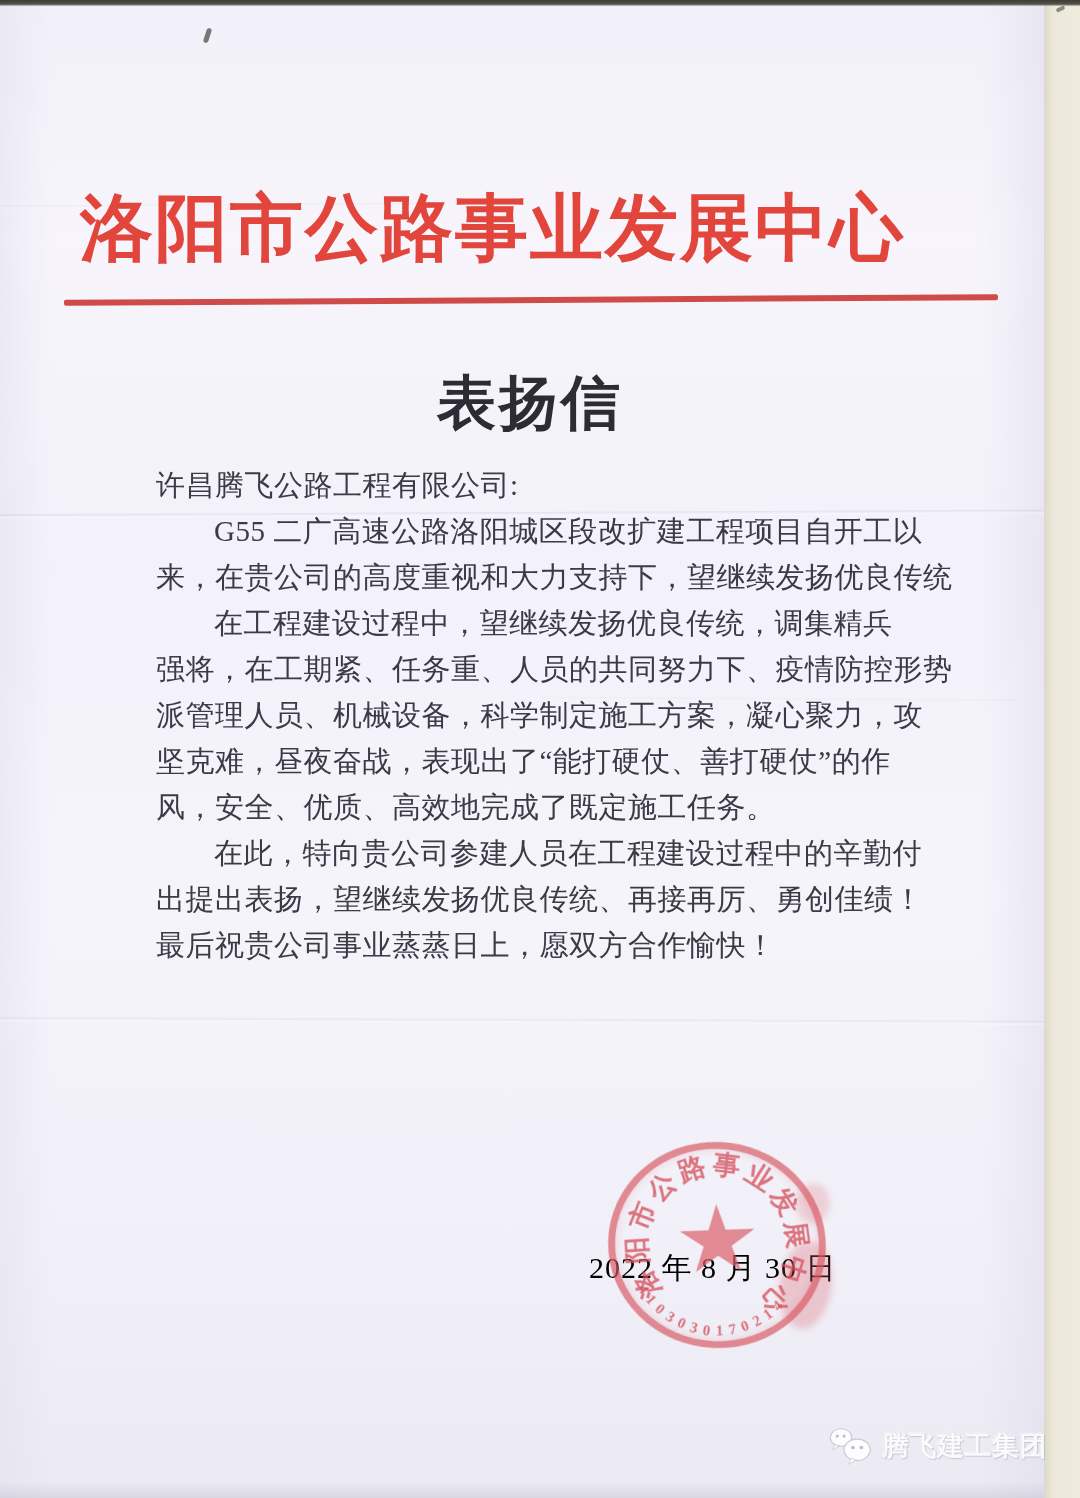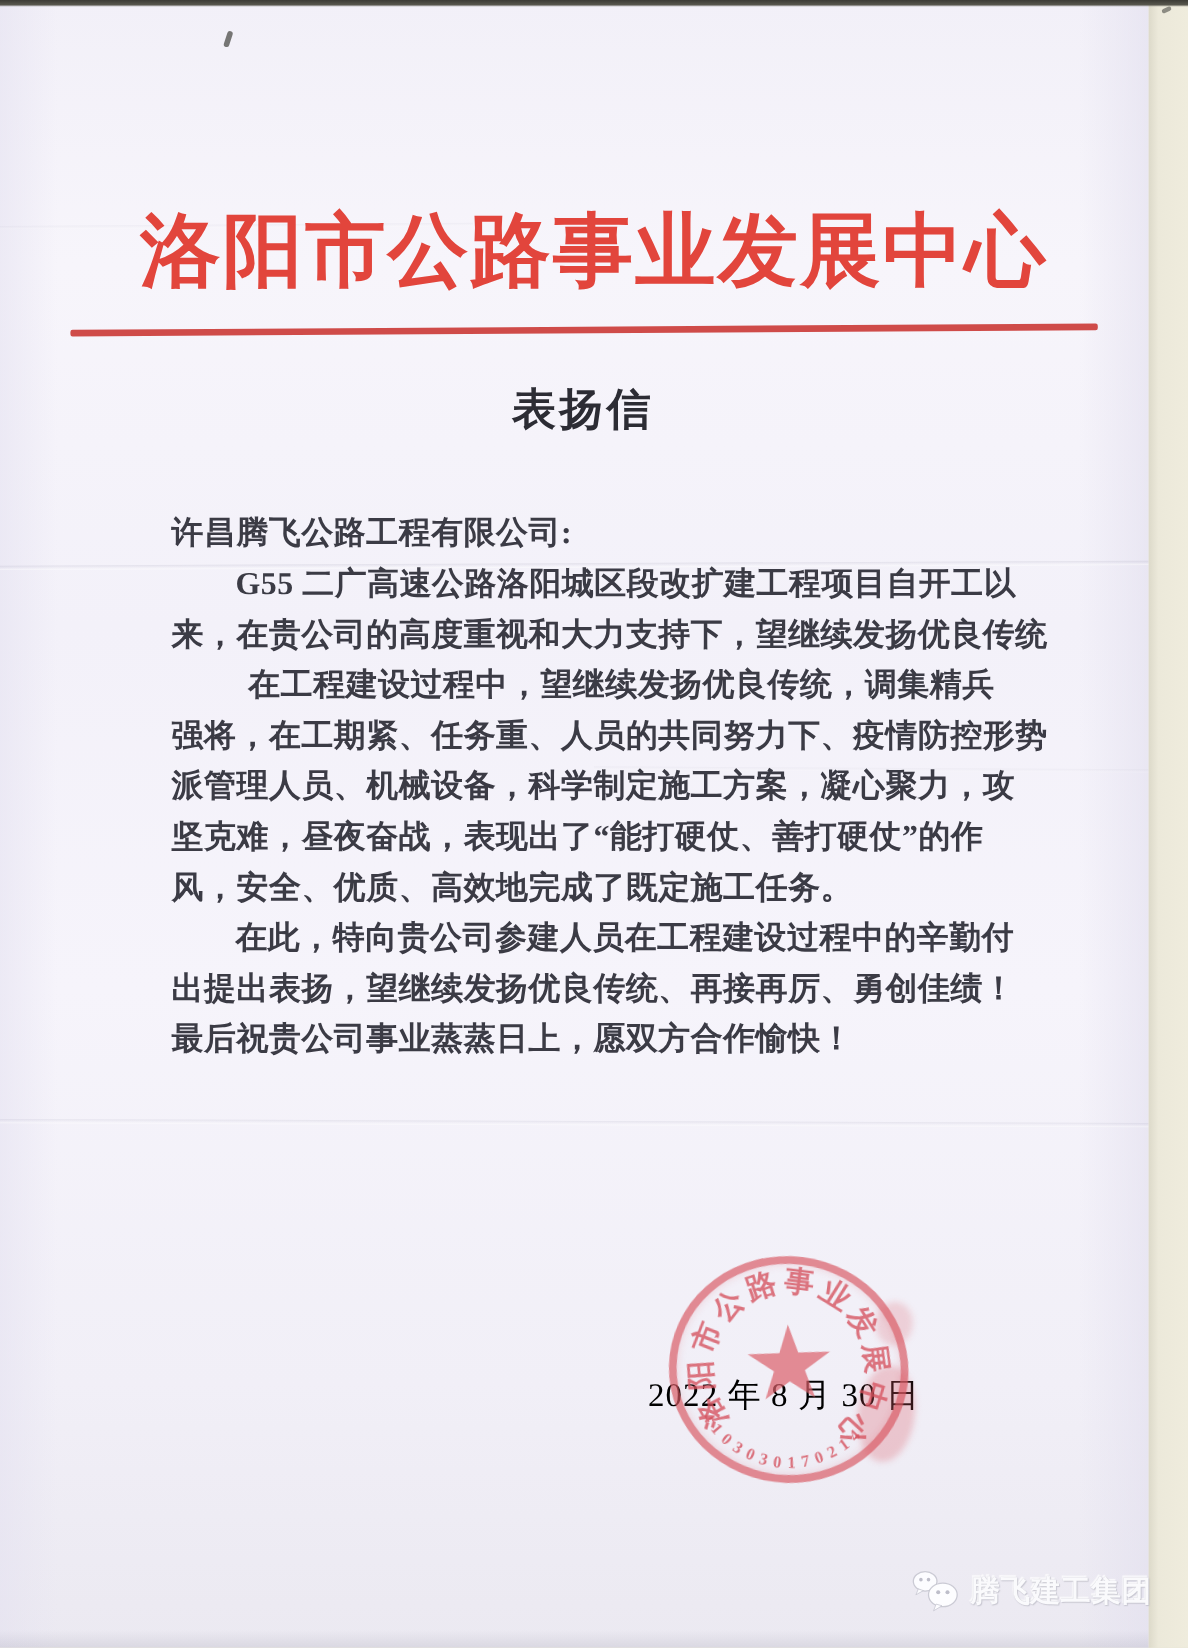--- a/index.html
+++ b/index.html
@@ -37,41 +37,41 @@
     background:linear-gradient(180deg,rgba(120,120,145,.12),rgba(255,255,255,.4)); }
   #bottom-shade { bottom:0; left:0; width:1044px; height:16px;
     background:linear-gradient(180deg,rgba(140,138,155,0),rgba(140,138,155,.18)); }
   .artifact { position:absolute; background:#4c4c48; }
   #mark-1 { left:205px; top:28px; width:5px; height:15px; border-radius:3px; transform:rotate(18deg); opacity:.75; }
   #mark-2 { left:1056px; top:7px; width:9px; height:4px; border-radius:2px; transform:rotate(-25deg); opacity:.6; }
 
   
   .org-title {
     position:absolute; left:80px; top:180px; width:920px;
-    text-align:center; font-size:73px; font-weight:700;
+    text-align:left; font-size:73px; font-weight:700;
     color:var(--header_red,#e2453c); letter-spacing:2px; white-space:nowrap;
   }
   .divider {
     position:absolute; left:64px; top:297px; width:934px; height:6px;
     background:var(--divider_red,#cf4b49); transform:rotate(-.35deg); border-radius:2px;
   }
   .letter-title {
-    position:absolute; left:80px; top:344px; width:900px;
-    text-align:center; font-size:40px; font-weight:700;
+    position:absolute; left:80px; top:364px; width:900px;
+    text-align:center; font-size:59px; font-weight:700;
     color:#2c2c34; letter-spacing:3px;
   }
 
   
   .letter-body {
     position:absolute; left:156px; top:462px; width:760px;
     font-size:29px; line-height:46px; color:var(--ink,#3b3b45);
     letter-spacing:.5px; white-space:nowrap;
   }
-  .body-line { height:46px;font-weight:bold; }
-  .body-line.indent { padding-left:58px;text-align:center; }
+  .body-line { height:46px; }
+  .body-line.indent { padding-left:58px; }
 
   
   .date-line {
     position:absolute; left:589px; top:1248px; z-index:3;
     font-size:30px; color:#000000; letter-spacing:1px; white-space:nowrap;
   }
 
   
   .seal {
     position:absolute; left:608px; top:1142px; width:218px; height:206px;

